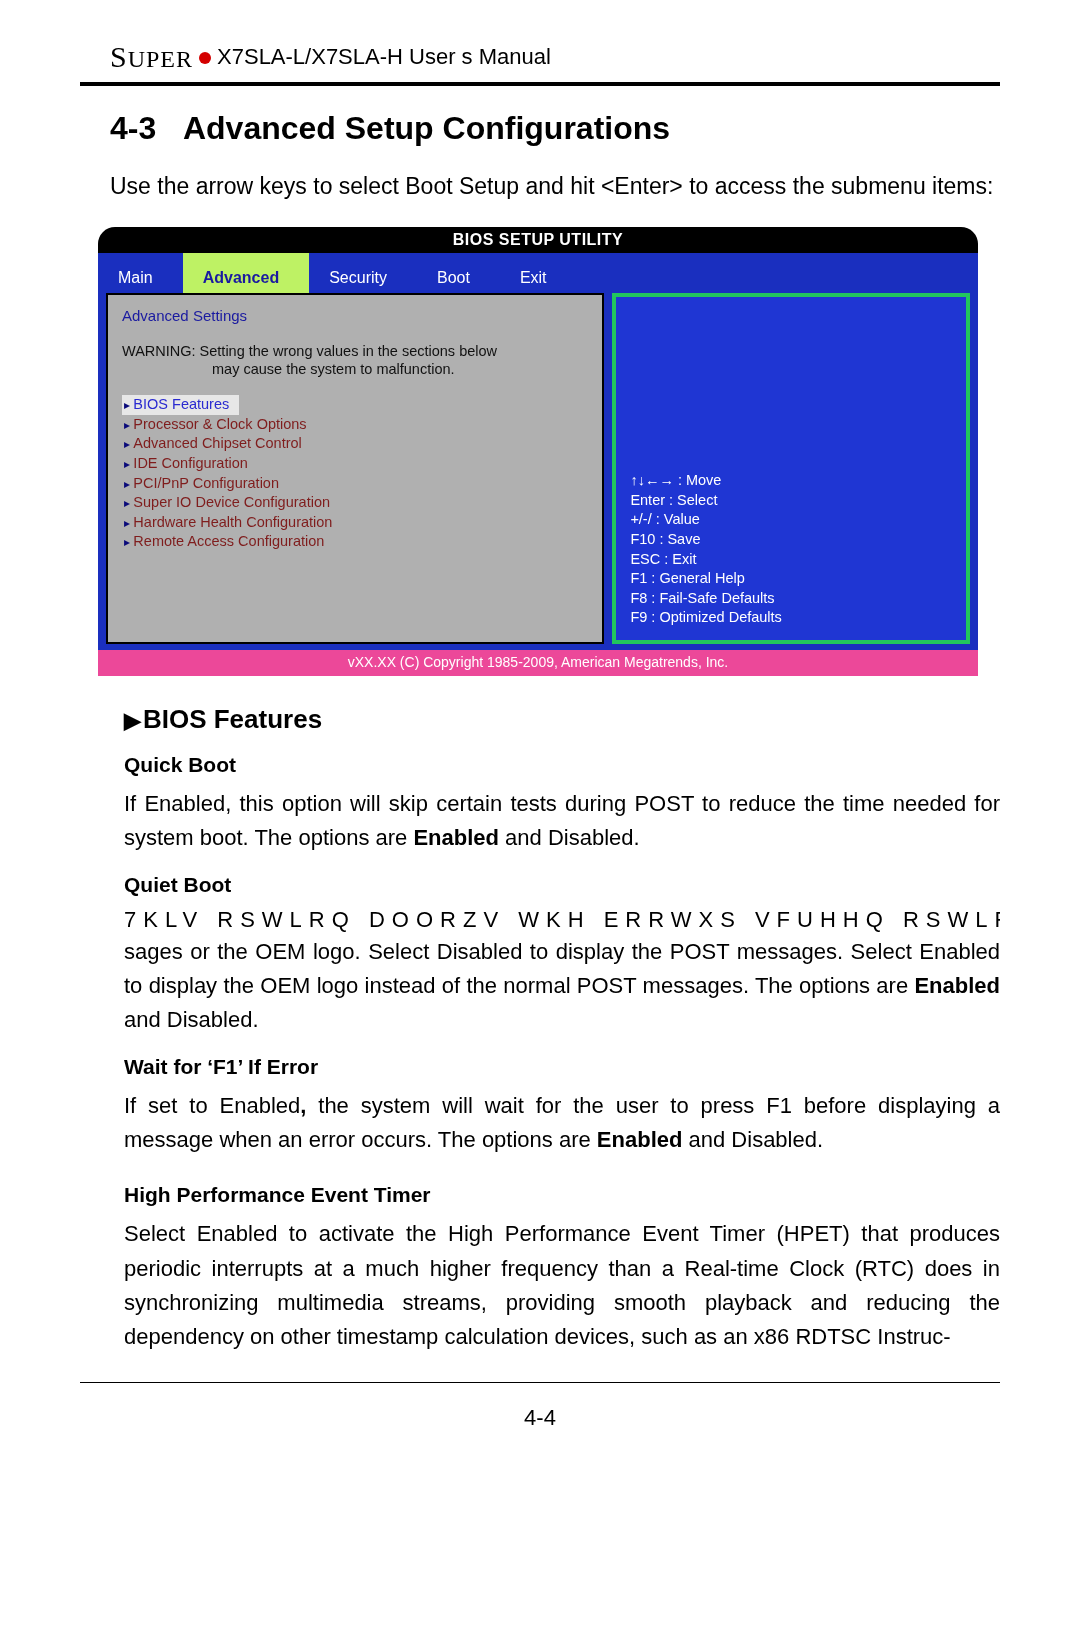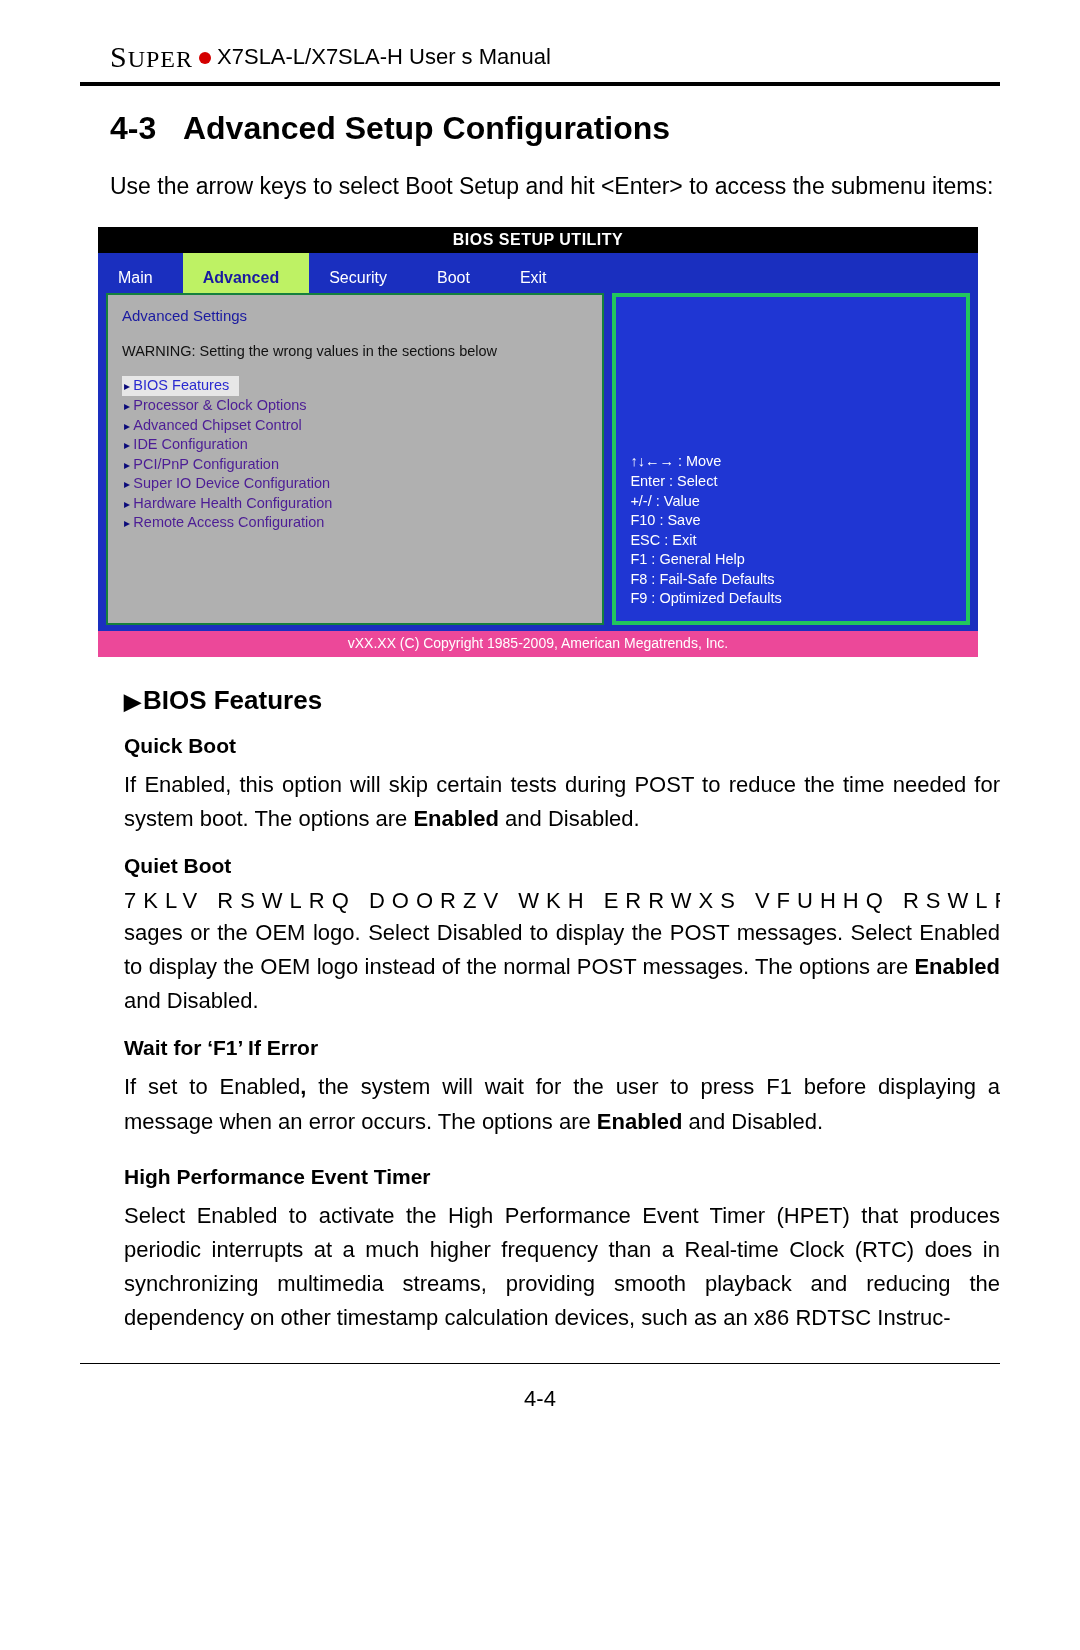--- a/index.html
+++ b/index.html
@@ -58,20 +58,21 @@
     margin: 0 0 22px 30px;
   }
   
   .bios {
     margin-left: 18px;
     width: 880px;
     background: #000;
     color: #fff;
     font-family: Verdana, Geneva, sans-serif;
     font-size: 15px;
+    border-radius: 17px;
   }
   .bios-title {
     text-align: center;
     font-weight: bold;
     letter-spacing: 0.5px;
     padding: 4px 0;
     font-size: 16px;
   }
   .bios-tabs {
     display: flex;
@@ -89,39 +90,39 @@
   }
   .bios-body {
     display: flex;
     background: #1a2fbf;
     padding: 0 8px 6px 8px;
     gap: 8px;
   }
   .bios-left {
     flex: 1.45;
     background: #b0b0b0;
-    border: 2px solid #15803d;
+    border: 2px solid #000000;
     padding: 12px 14px 90px 14px;
     color: #122;
   }
   .bios-left .panel-title {
     color: #1a1aa0;
     font-weight: normal;
     margin-bottom: 18px;
   }
   .bios-left .warn {
     color: #111;
     font-size: 14.5px;
     line-height: 1.3;
     margin-bottom: 16px;
   }
   .bios-left .warn .l2 { padding-left: 90px; display: block;}
   .bios-menu { list-style: none; }
   .bios-menu li {
-    color: #4c1d95;
+    color: #7f1d1d;
     font-size: 14.5px;
     line-height: 1.35;
     padding-left: 2px;
   }
   .bios-menu li::before {
     content: "▸ ";
     color: #0a0a7a;
     font-size: 12px;
   }
   .bios-menu li.hl {
@@ -206,20 +207,21 @@
       <div class="bios-tab active">Advanced</div>
       <div class="bios-tab">Security</div>
       <div class="bios-tab">Boot</div>
       <div class="bios-tab">Exit</div>
     </div>
     <div class="bios-body">
       <div class="bios-left">
         <div class="panel-title">Advanced Settings</div>
         <div class="warn">
           <span>WARNING: Setting the wrong values in the sections below</span>
+          <span class="l2">may cause the system to malfunction.</span>
         </div>
         <ul class="bios-menu">
           <li class="hl">BIOS Features</li>
           <li>Processor &amp; Clock Options</li>
           <li>Advanced Chipset Control</li>
           <li>IDE Configuration</li>
           <li>PCI/PnP Configuration</li>
           <li>Super IO Device Configuration</li>
           <li>Hardware Health Configuration</li>
           <li>Remote Access Configuration</li>

